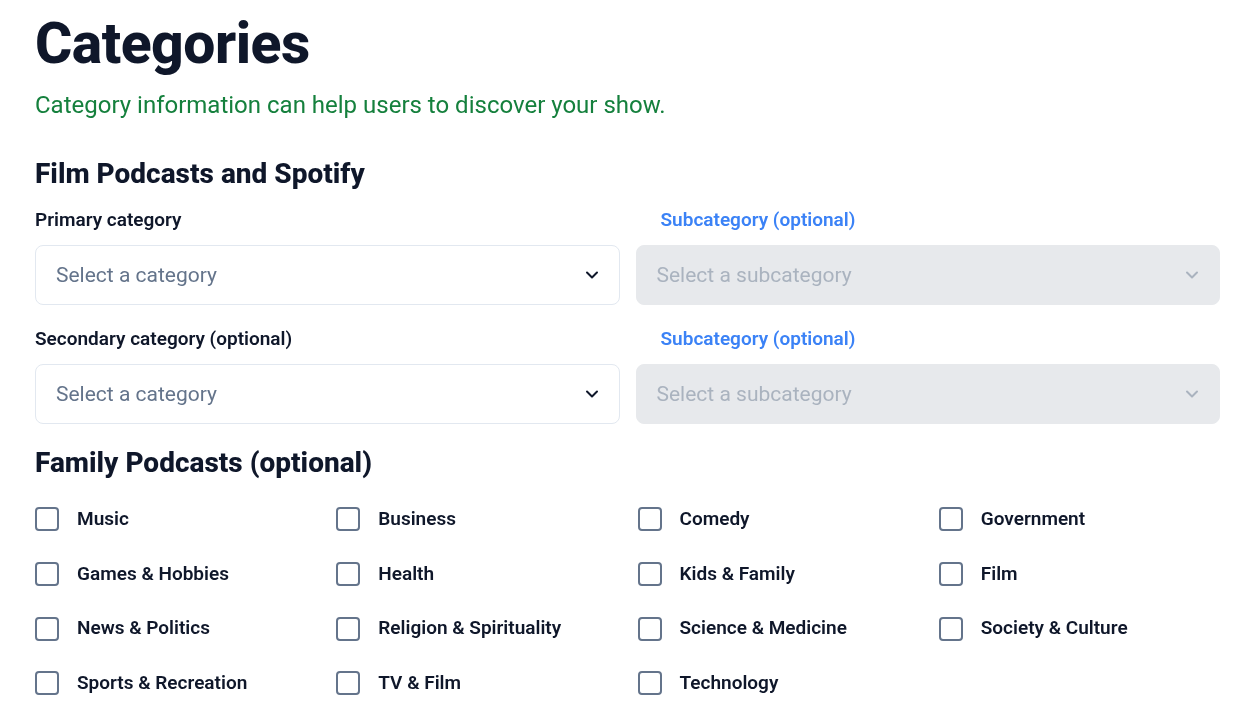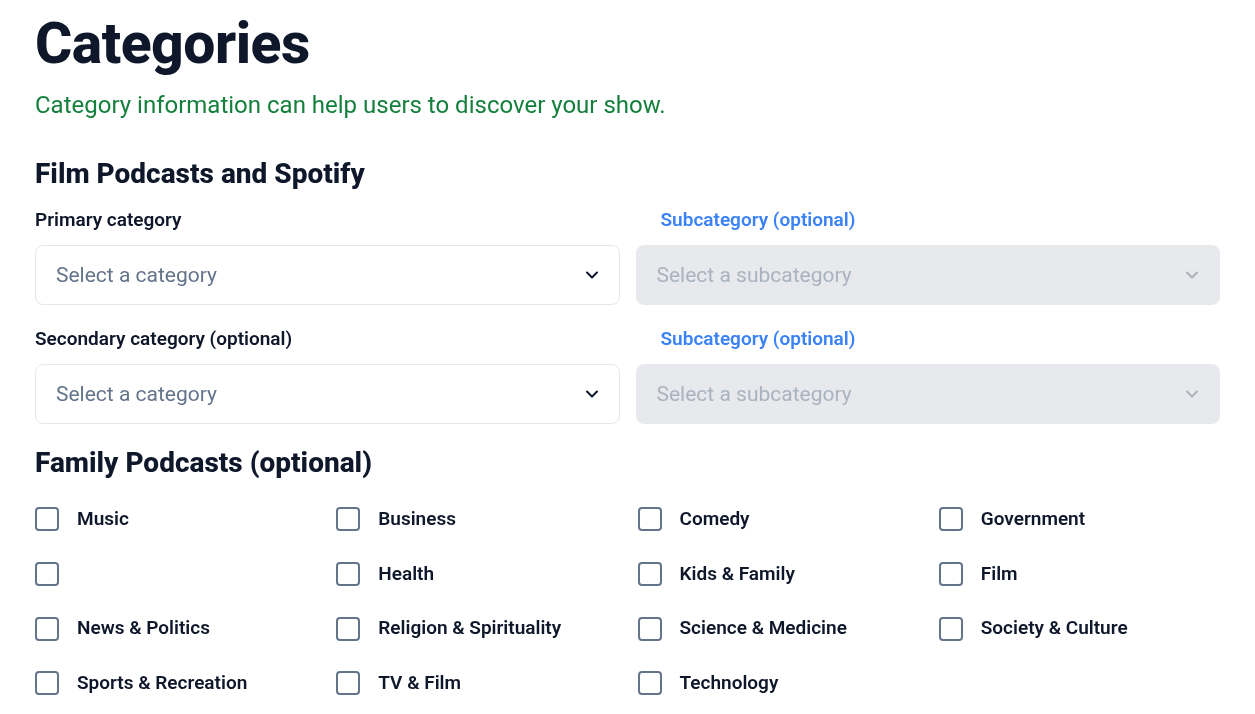--- a/index.html
+++ b/index.html
@@ -204,20 +204,21 @@
       <div class="checkbox-item">
         <div class="checkbox"></div>
         <span class="checkbox-label">Comedy</span>
       </div>
       <div class="checkbox-item">
         <div class="checkbox"></div>
         <span class="checkbox-label">Government</span>
       </div>
       <div class="checkbox-item">
         <div class="checkbox"></div>
+        <span class="checkbox-label">Games &amp; Hobbies</span>
       </div>
       <div class="checkbox-item">
         <div class="checkbox"></div>
         <span class="checkbox-label">Health</span>
       </div>
       <div class="checkbox-item">
         <div class="checkbox"></div>
         <span class="checkbox-label">Kids &amp; Family</span>
       </div>
       <div class="checkbox-item">

